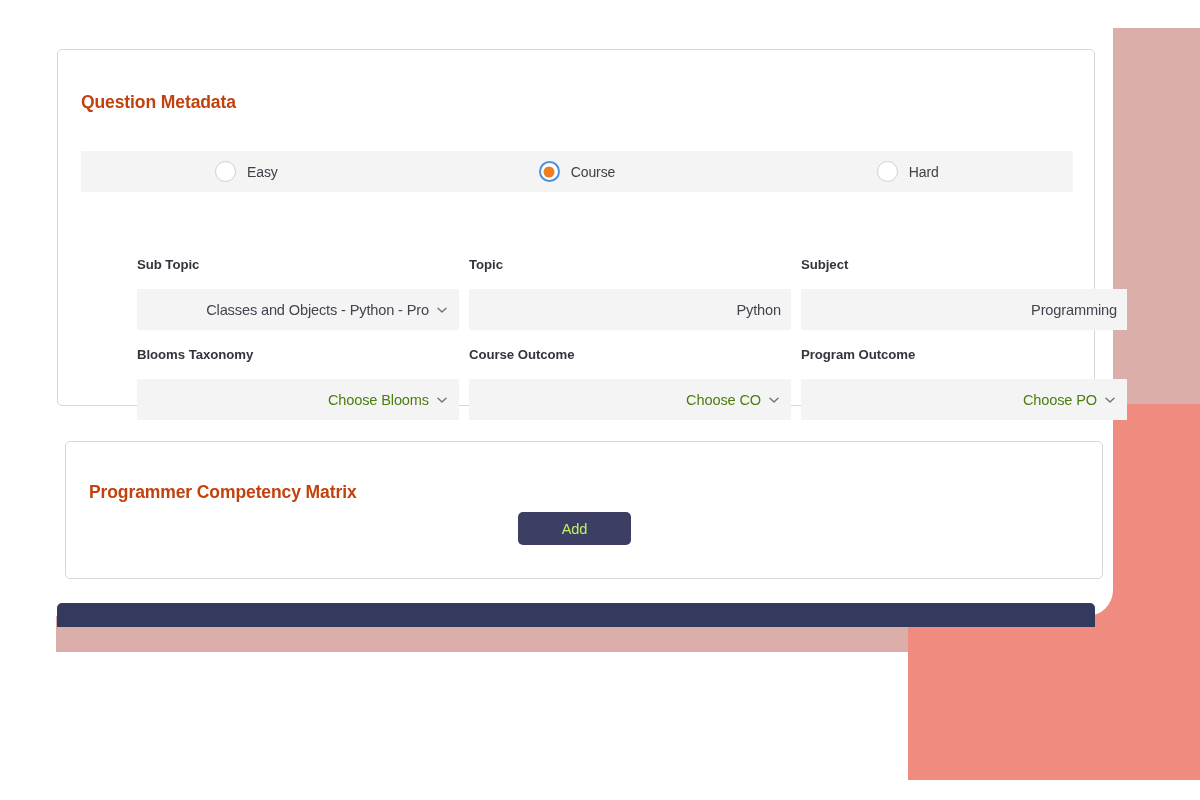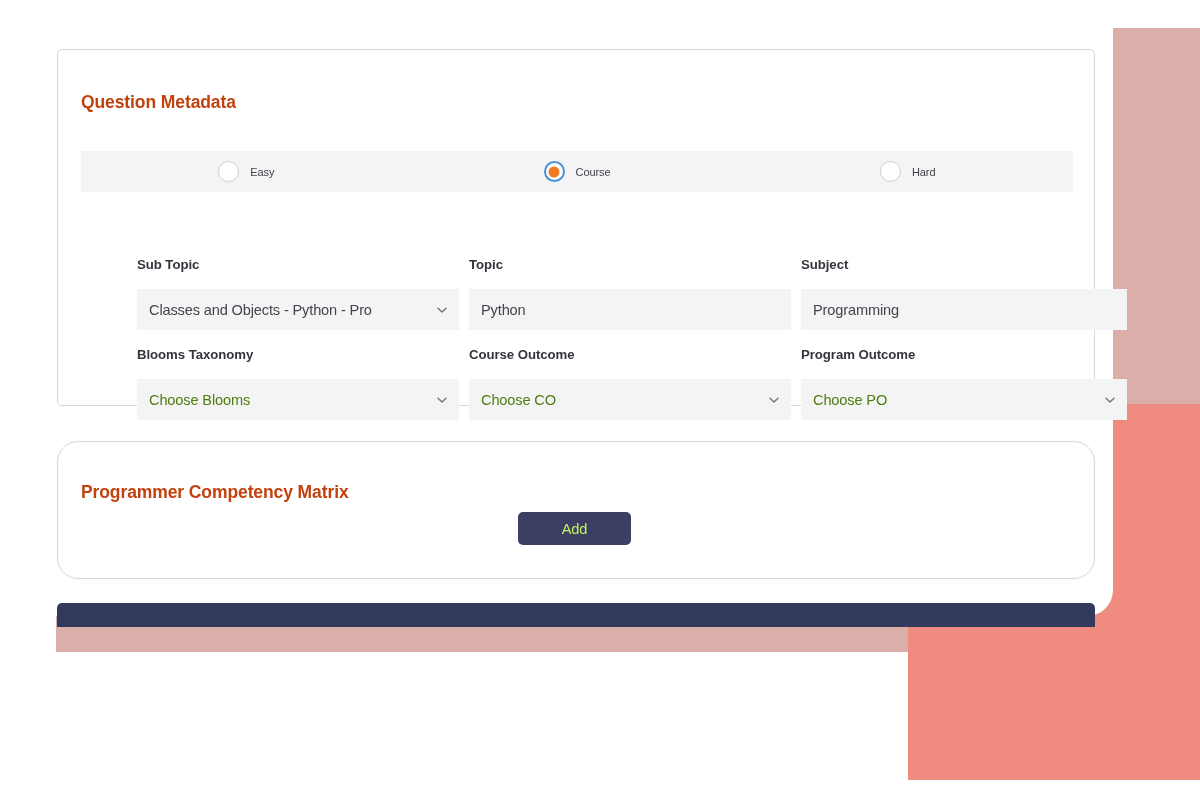--- a/index.html
+++ b/index.html
@@ -52,21 +52,21 @@
   }
 
   
   .card {
     position: absolute;
     background: #ffffff;
     border: 1px solid #d6d6dd;
     border-radius: 5px;
   }
   #card-metadata { left: 57px; top: 49px; width: 1038px; height: 357px; }
-  #card-competency { left: 57px; top: 441px; width: 1038px; height: 138px; border-radius: 21px; }
+  #card-competency { left: 65px; top: 441px; width: 1038px; height: 138px; }
 
   .card-title {
     position: absolute;
     left: 23px;
     font-size: 17.5px;
     font-weight: bold;
     color: #c2410c;
     letter-spacing: -0.1px;
   }
   #metadata-title { top: 27px; }
@@ -111,35 +111,36 @@
   .radio-mark.checked::after {
     content: "";
     position: absolute;
     left: 50%; top: 50%;
     transform: translate(-50%, -50%);
     width: 11px; height: 11px;
     border-radius: 50%;
     background: #f07c22;
   }
   .radio-text {
-    font-size: 11px;
+    font-size: 14px;
     color: #3e4149;
     letter-spacing: -0.1px;
   }
 
   
   .field {
     position: absolute;
     height: 41px;
     background: #f4f4f5;
     display: flex;
     align-items: center;
     padding-left: 12px;
     padding-right: 10px;
     overflow: hidden;
+    text-align: right;
   }
   .field-value {
     font-size: 14.6px;
     color: #42454d;
     letter-spacing: -0.15px;
     white-space: nowrap;
     overflow: hidden;
     flex: 1 1 auto;
   }
   .field-value.placeholder { color: #4d7c0f; }

